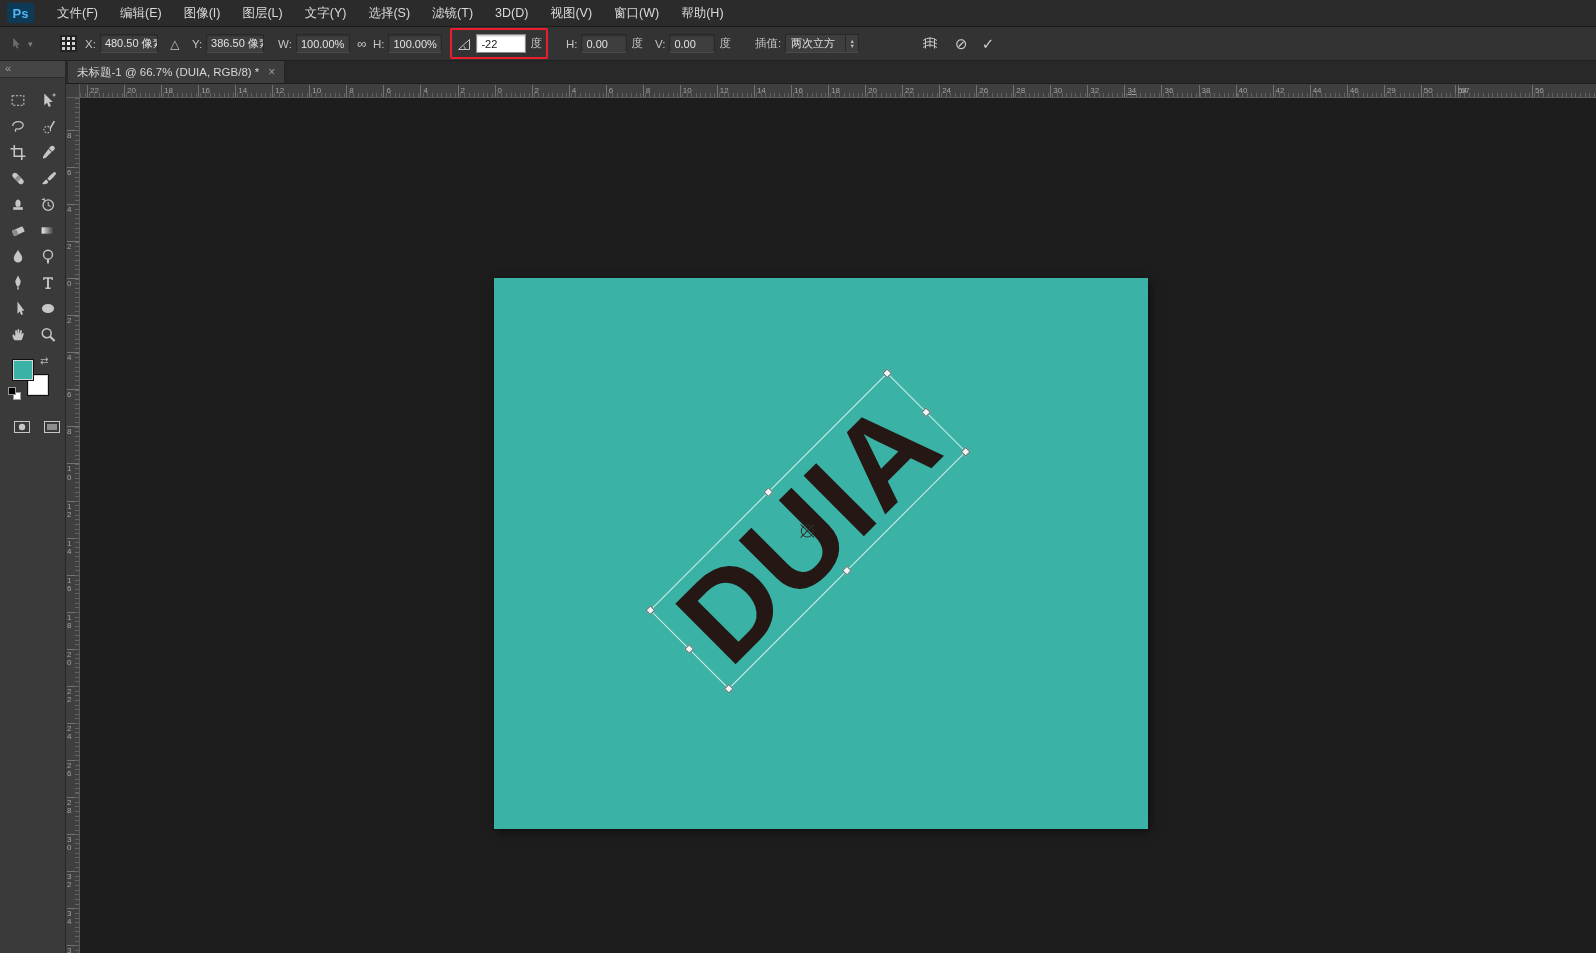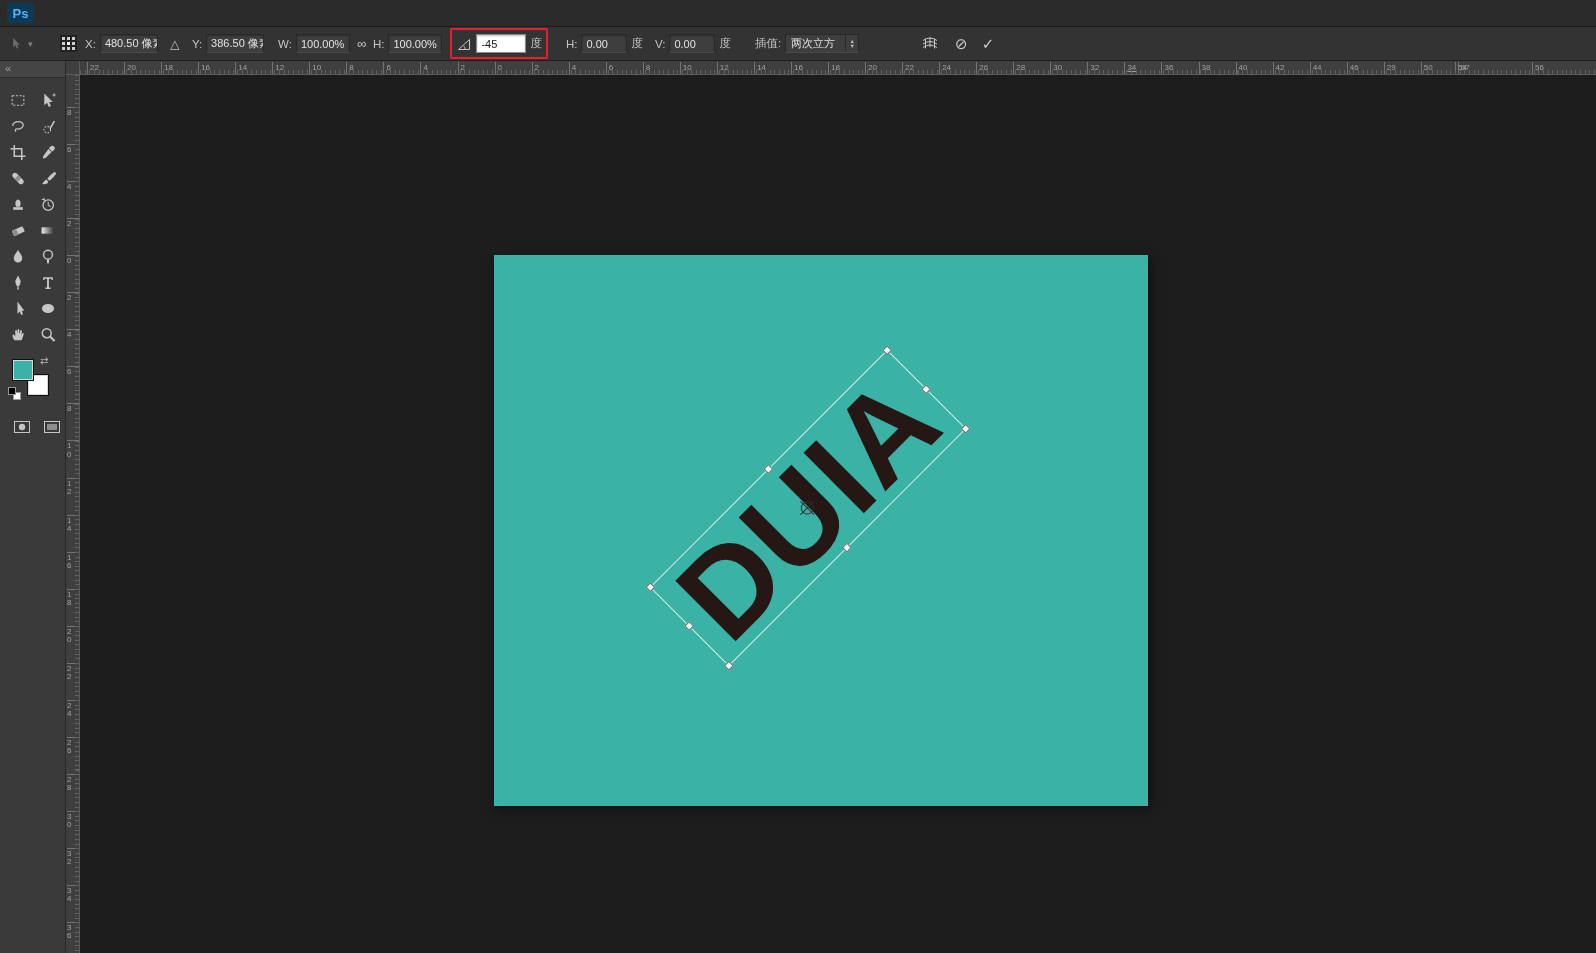--- a/index.html
+++ b/index.html
@@ -76,20 +76,33 @@
   .hd.bl{left:-4px;bottom:-4px;}.hd.bm{left:50%;margin-left:-4px;bottom:-4px;}.hd.br{right:-4px;bottom:-4px;}
   .centerpt{position:absolute;left:50%;top:50%;width:13px;height:13px;margin:-7px 0 0 -7px;border:1.5px solid #2f2f2f;border-radius:50%;}
   .centerpt::before{content:"";position:absolute;left:50%;top:-4px;bottom:-4px;width:1px;margin-left:-.5px;background:#2f2f2f;}
   .centerpt::after{content:"";position:absolute;top:50%;left:-4px;right:-4px;height:1px;margin-top:-.5px;background:#2f2f2f;}
 </style>
 </head>
 <body>
 
 <div class="menubar">
   <div class="ps-logo">Ps</div>
+  <div class="menus">
+      <div class="menu-item">文件(F)</div>
+      <div class="menu-item">编辑(E)</div>
+      <div class="menu-item">图像(I)</div>
+      <div class="menu-item">图层(L)</div>
+      <div class="menu-item">文字(Y)</div>
+      <div class="menu-item">选择(S)</div>
+      <div class="menu-item">滤镜(T)</div>
+      <div class="menu-item">3D(D)</div>
+      <div class="menu-item">视图(V)</div>
+      <div class="menu-item">窗口(W)</div>
+      <div class="menu-item">帮助(H)</div>
+    </div>
 </div>
 
 <div class="optionsbar">
   <div class="preset">
     <svg width="16" height="15" viewBox="0 0 16 16">
         <polygon points="5,2 5,12 7.4,9.8 8.8,13.4 10.6,12.7 9.2,9.2 12,9.2" fill="#9a9a9a"></polygon>
       </svg>
     <span class="caret">▾</span>
   </div>
 
@@ -144,21 +157,21 @@
       </div>
   </div>
 
   <div class="rotgrp">
     <div class="annotation" style="border-color: rgb(236, 28, 45);"></div>
     <svg width="16" height="14" viewBox="0 0 16 14" style="margin-right:4px">
       <path d="M2.5 12.5h11v-10z" fill="none" stroke="#c6c6c6"></path>
       <path d="M9.3 12.5a5 5 0 0 0-1.5-3.4" fill="none" stroke="#c6c6c6"></path>
     </svg>
     <div class="fld white w50">
-        <span>-45</span>
+        <span>-22</span>
       </div>
     <span class="unit">度</span>
   </div>
 
   <div class="grp" style="margin-left:22px">
     <span class="lab">H:</span>
     <div class="fld w46">
         <span>0.00</span>
       </div>
     <span class="unit">度</span>
@@ -337,20 +350,26 @@
     <div>
       <svg width="18" height="16" viewBox="0 0 18 16">
           <rect x="1.5" y="2.5" width="15" height="11" fill="none" stroke="#c6c6c6"></rect>
           <rect x="4" y="5" width="10" height="6" fill="#8e8e8e"></rect>
         </svg>
     </div>
   </div>
 </div>
 
 <div class="docarea">
+  <div class="tabbar">
+    <div class="tab">
+      <span>未标题-1 @ 66.7% (DUIA, RGB/8) *</span>
+      <span class="tab-close">×</span>
+    </div>
+  </div>
 
   <div class="rulerrow">
     <div class="corner"></div>
     <div class="hruler">
         <span class="hlab" style="left: 7px;">22</span>
         <span class="hlab" style="left: 44.05px;">20</span>
         <span class="hlab" style="left: 81.1px;">18</span>
         <span class="hlab" style="left: 118.15px;">16</span>
         <span class="hlab" style="left: 155.2px;">14</span>
         <span class="hlab" style="left: 192.25px;">12</span>

